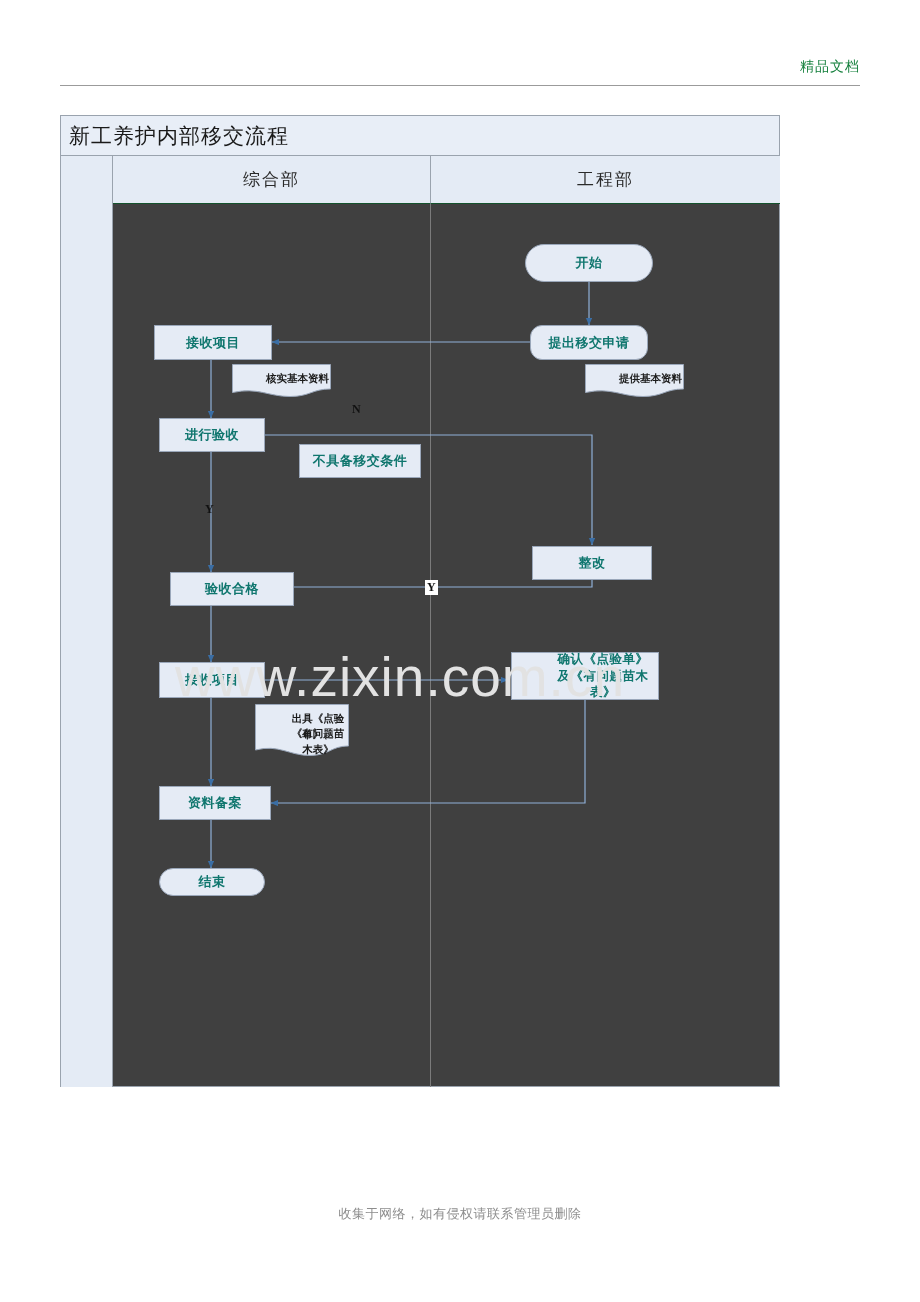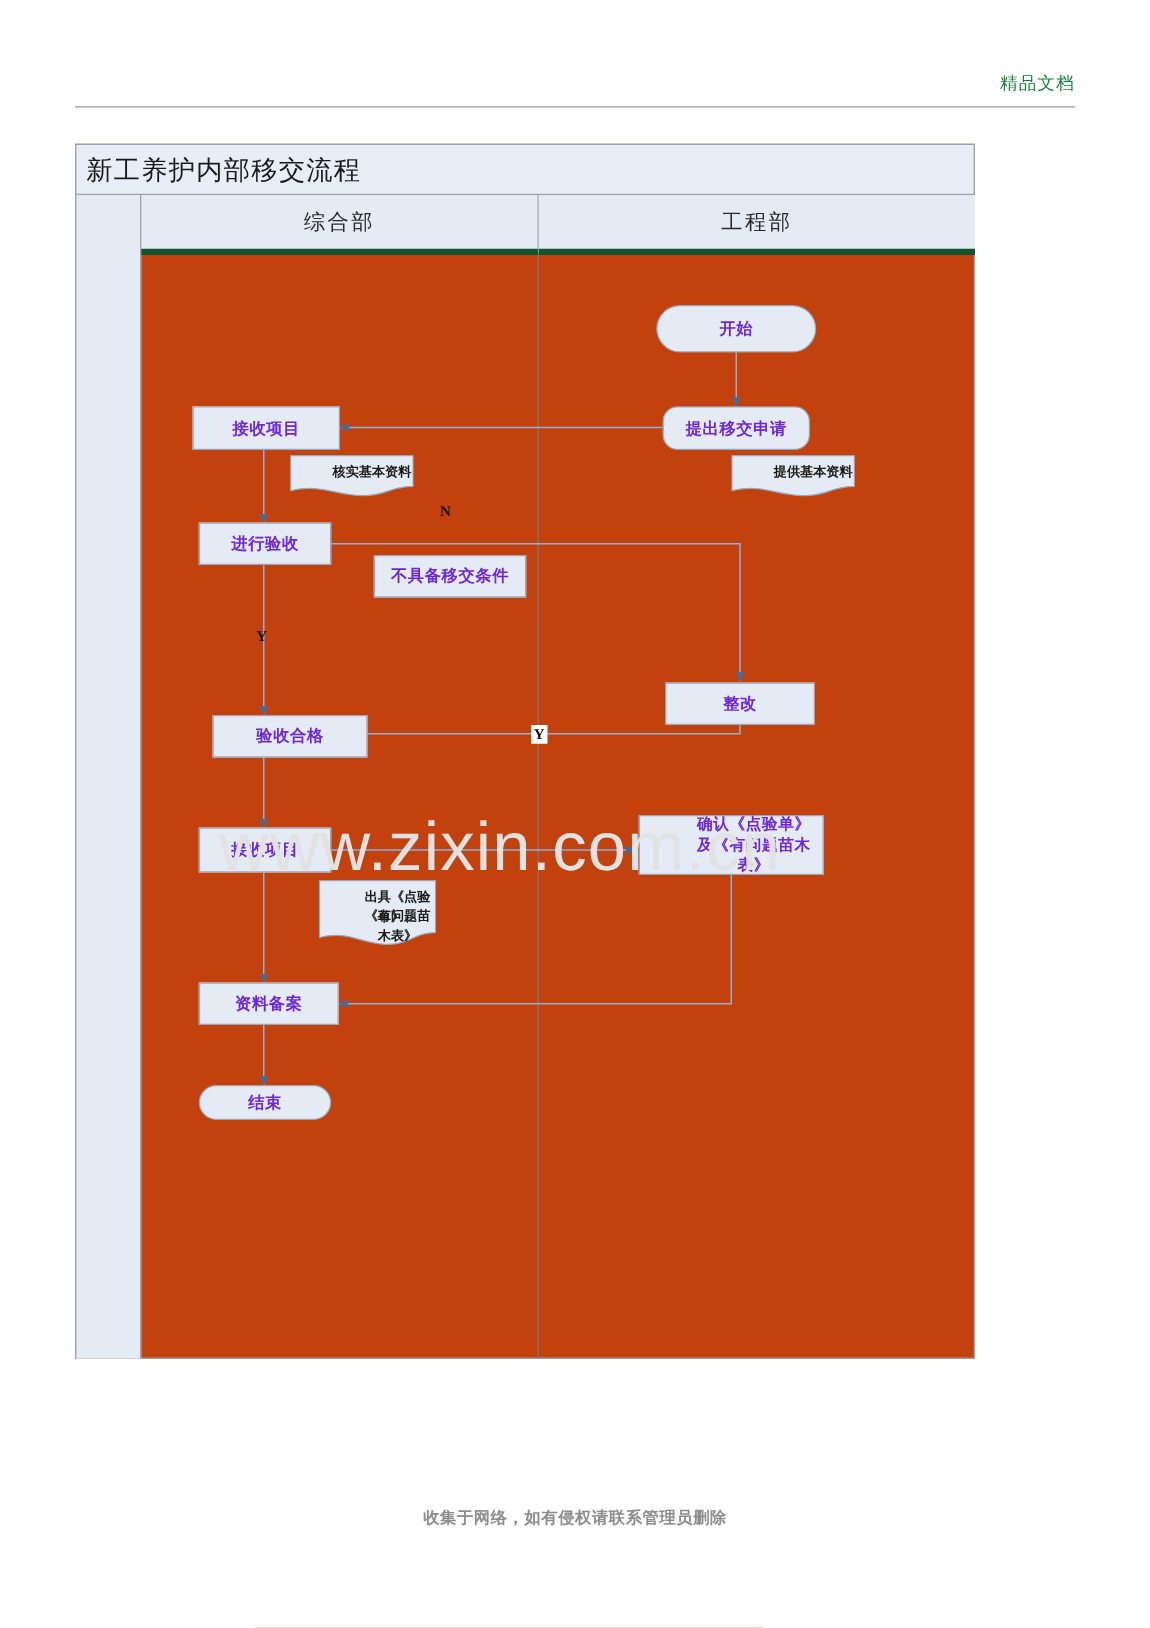--- a/index.html
+++ b/index.html
@@ -17,72 +17,72 @@
     font-family:Liberation Serif, serif;
     font-size:14px;color:#15803d;letter-spacing:1px;
   }
   #doc-header .hdr-rule{
     position:absolute;left:0;top:27px;width:800px;height:1px;background:#9b9b9b;
   }
   
   #doc-footer{
     position:absolute;left:60px;top:1205px;width:800px;text-align:center;
     font-family:"Liberation Serif","DejaVu Serif",serif;
-    font-size:13px;color:#8d8d8d;letter-spacing:.5px;font-weight:bold;
+    font-size:13px;color:#8d8d8d;letter-spacing:.5px;
   }
   
   #watermark{
     position:absolute;left:175px;top:645px;width:570px;
     font-family:"Liberation Sans","DejaVu Sans",sans-serif;
     font-size:55px;font-weight:400;color:#e2e2e2;
     letter-spacing:1px;white-space:nowrap;z-index:50;pointer-events:none;
     user-select:none;
   }
   
   #flow-table{
     position:absolute;left:60px;top:115px;width:720px;height:972px;
-    border:1px solid #9aa3ae;box-sizing:border-box;background:#c2410c;
+    border:1px solid #9aa3ae;box-sizing:border-box;background:#404040;
   }
   .title-row{
     position:absolute;left:0;top:0;width:100%;height:40px;
     background:#e8eef7;border-bottom:1px solid #9aa3ae;box-sizing:border-box;
   }
   .title-row .title-text{
     position:absolute;left:8px;top:6px;
     font-family:"Liberation Serif","DejaVu Serif",serif;
     font-size:21px;color:#1a1a1a;letter-spacing:1px;
   }
   .lane-gutter{
     position:absolute;left:0;top:40px;width:52px;height:931px;
     background:#e4ebf5;border-right:1px solid #9aa3ae;box-sizing:border-box;
   }
   .lane-head{
     position:absolute;top:40px;height:48px;background:#e4ebf5;
-    border-bottom:5px solid #14532d;box-sizing:border-box;
+    border-bottom:1px solid #14532d;box-sizing:border-box;
     display:flex;align-items:center;justify-content:center;
     font-family:"Liberation Serif","DejaVu Serif",serif;
     font-size:17px;color:#2a2a2a;letter-spacing:2px;
   }
   .lane-head.left{left:52px;width:318px;border-right:1px solid #9aa3ae;}
   .lane-head.right{left:370px;width:349px;}
   .lane-body{
     position:absolute;top:88px;height:883px;box-sizing:border-box;
   }
   .lane-body.left{left:52px;width:318px;border-right:1px solid #7b7b7b;}
   .lane-body.right{left:370px;width:349px;}
 
   
   #canvas{position:absolute;left:0;top:0;width:920px;height:1302px;z-index:20;}
 
   .node{
     position:absolute;box-sizing:border-box;
     background:#e5ebf5;border:1px solid #9aa7ba;
     display:flex;align-items:center;justify-content:center;text-align:center;
     font-family:Liberation Sans, sans-serif;
-    font-size:13px;font-weight:bold;color:#6d28d9;letter-spacing:.5px;
+    font-size:13px;font-weight:bold;color:#0f766e;letter-spacing:.5px;
     line-height:1.35;
   }
   .node.term{border-radius:20px;font-weight:bold;}
   .node.plain{font-weight:bold;}
   .node.wide-text{font-size:12.5px;padding:2px 4px;}
 
   .docshape{
     position:absolute;
     font-family:"Liberation Serif","DejaVu Serif",serif;
     font-size:10.5px;font-weight:bold;color:#1b1b1b;line-height:1.5;

